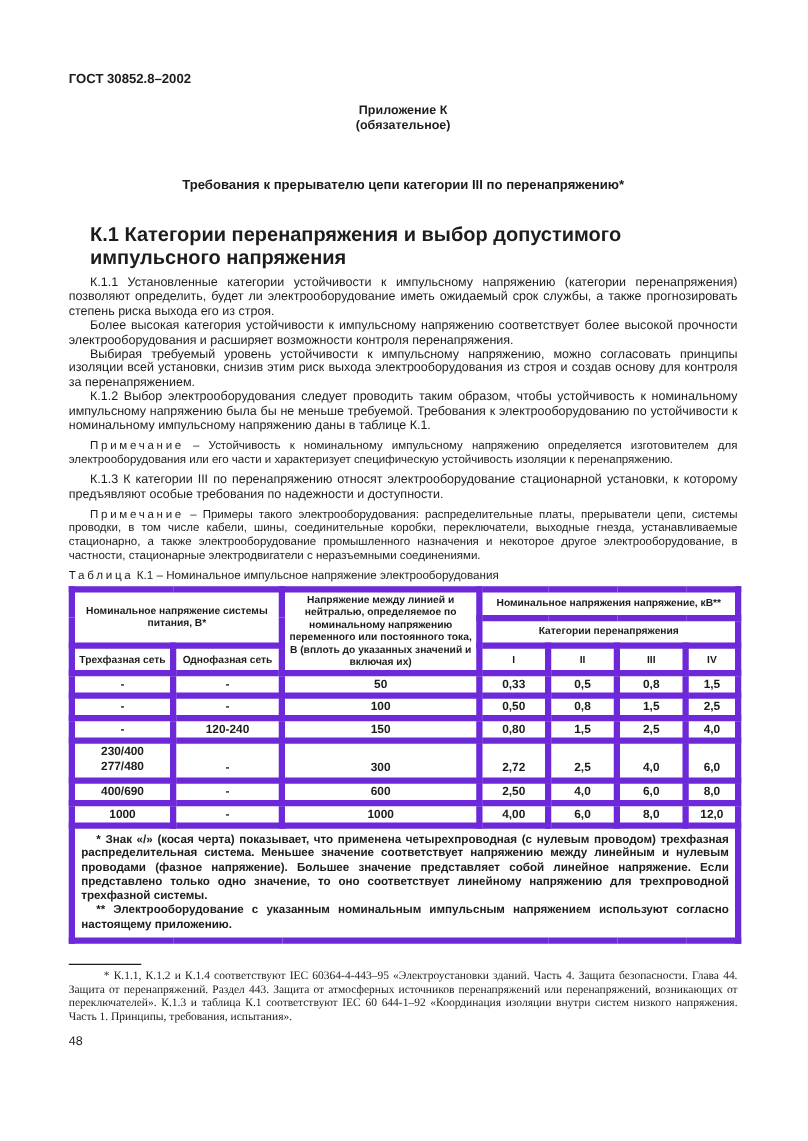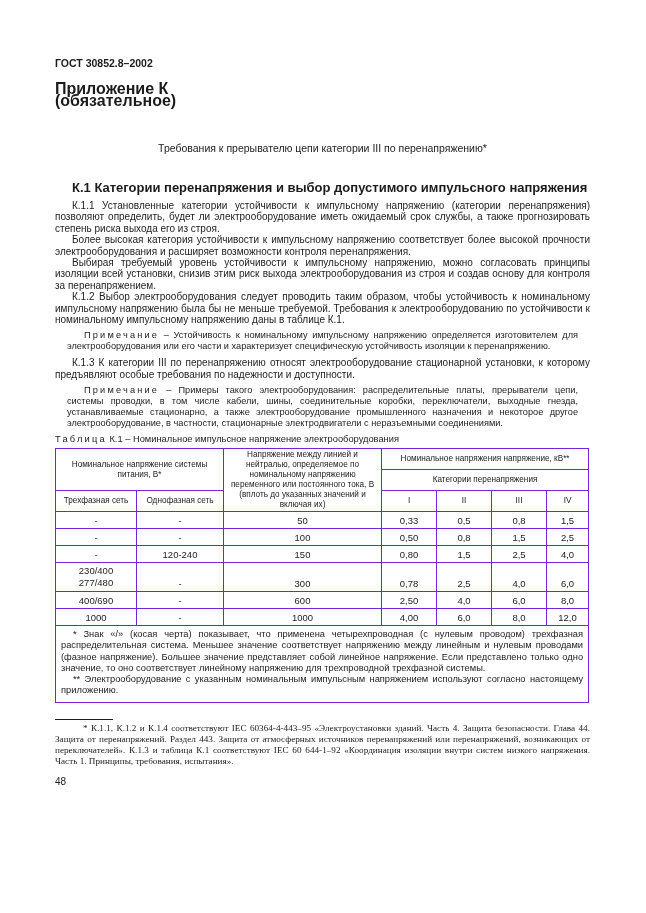--- a/index.html
+++ b/index.html
@@ -10,43 +10,43 @@
     color: #1c1c1c;
     -webkit-font-smoothing: antialiased;
   }
   .page {
     width: 646px; height: 913px;
     padding: 57px 56px 0 55px;
     background: #ffffff;
     overflow: hidden;
   }
   .gost-header { font-size: 10.5px; font-weight: bold; margin-bottom: 14px; }
-  .annex { text-align: left; font-weight: bold; font-size: 16px; line-height: 12px; }
-  .doc-title { text-align: center; font-weight: normal; font-size: 10.5px; margin-top: 35px; }
-  .section-heading { font-weight: bold; font-size: 13px; margin-top: 26px; padding-left: 17px; margin-bottom: 5px; }
+  .annex { text-align: center; font-weight: bold; font-size: 10px; line-height: 12px; }
+  .doc-title { text-align: center; font-weight: bold; font-size: 10.5px; margin-top: 35px; }
+  .section-heading { font-weight: bold; font-size: 16px; margin-top: 26px; padding-left: 17px; margin-bottom: 5px; }
   .para {
     font-size: 10px; line-height: 11.4px;
     text-align: justify; text-indent: 17px;
     hyphens: auto;
   }
   .note {
     font-size: 9.2px; line-height: 11px;
     text-align: justify; text-indent: 17px;
-    margin: 5px 12px; hyphens: auto;
+    margin: 5px 0; hyphens: auto;
   }
   .spaced { letter-spacing: 2.2px; }
   .table-caption { font-size: 9.3px; margin-bottom: 4px; }
   table {
     border-collapse: collapse; table-layout: fixed;
     width: 533px; background: #fff;
   }
   th, td {
-    border: 1px solid #6d28d9;
+    border: 5px solid #6d28d9;
     text-align: center; vertical-align: middle;
-    font-weight: normal;
+    font-weight: bold;
     padding: 1px 2px;
   }
   thead th { font-size: 8.2px; line-height: 10px; }
   td.data { font-size: 9.5px; height: 17px; }
   tr.tall td { height: 29px; vertical-align: bottom; padding-bottom: 2px; }
   td.multiline { white-space: pre-line; line-height: 12px; }
   td.tbl-foot {
     text-align: justify; font-size: 9.3px; line-height: 11.2px;
     padding: 3px 5px 5px 5px; hyphens: auto;
   }
@@ -142,21 +142,21 @@
         <td class="data">0,80</td>
         <td class="data">1,5</td>
         <td class="data">2,5</td>
         <td class="data">4,0</td>
       </tr>
       <tr class="tall">
         <td class="data multiline">230/400
 277/480</td>
         <td class="data">-</td>
         <td class="data">300</td>
-        <td class="data">0,78</td>
+        <td class="data">2,72</td>
         <td class="data">2,5</td>
         <td class="data">4,0</td>
         <td class="data">6,0</td>
       </tr>
       <tr>
         <td class="data">400/690</td>
         <td class="data">-</td>
         <td class="data">600</td>
         <td class="data">2,50</td>
         <td class="data">4,0</td>

